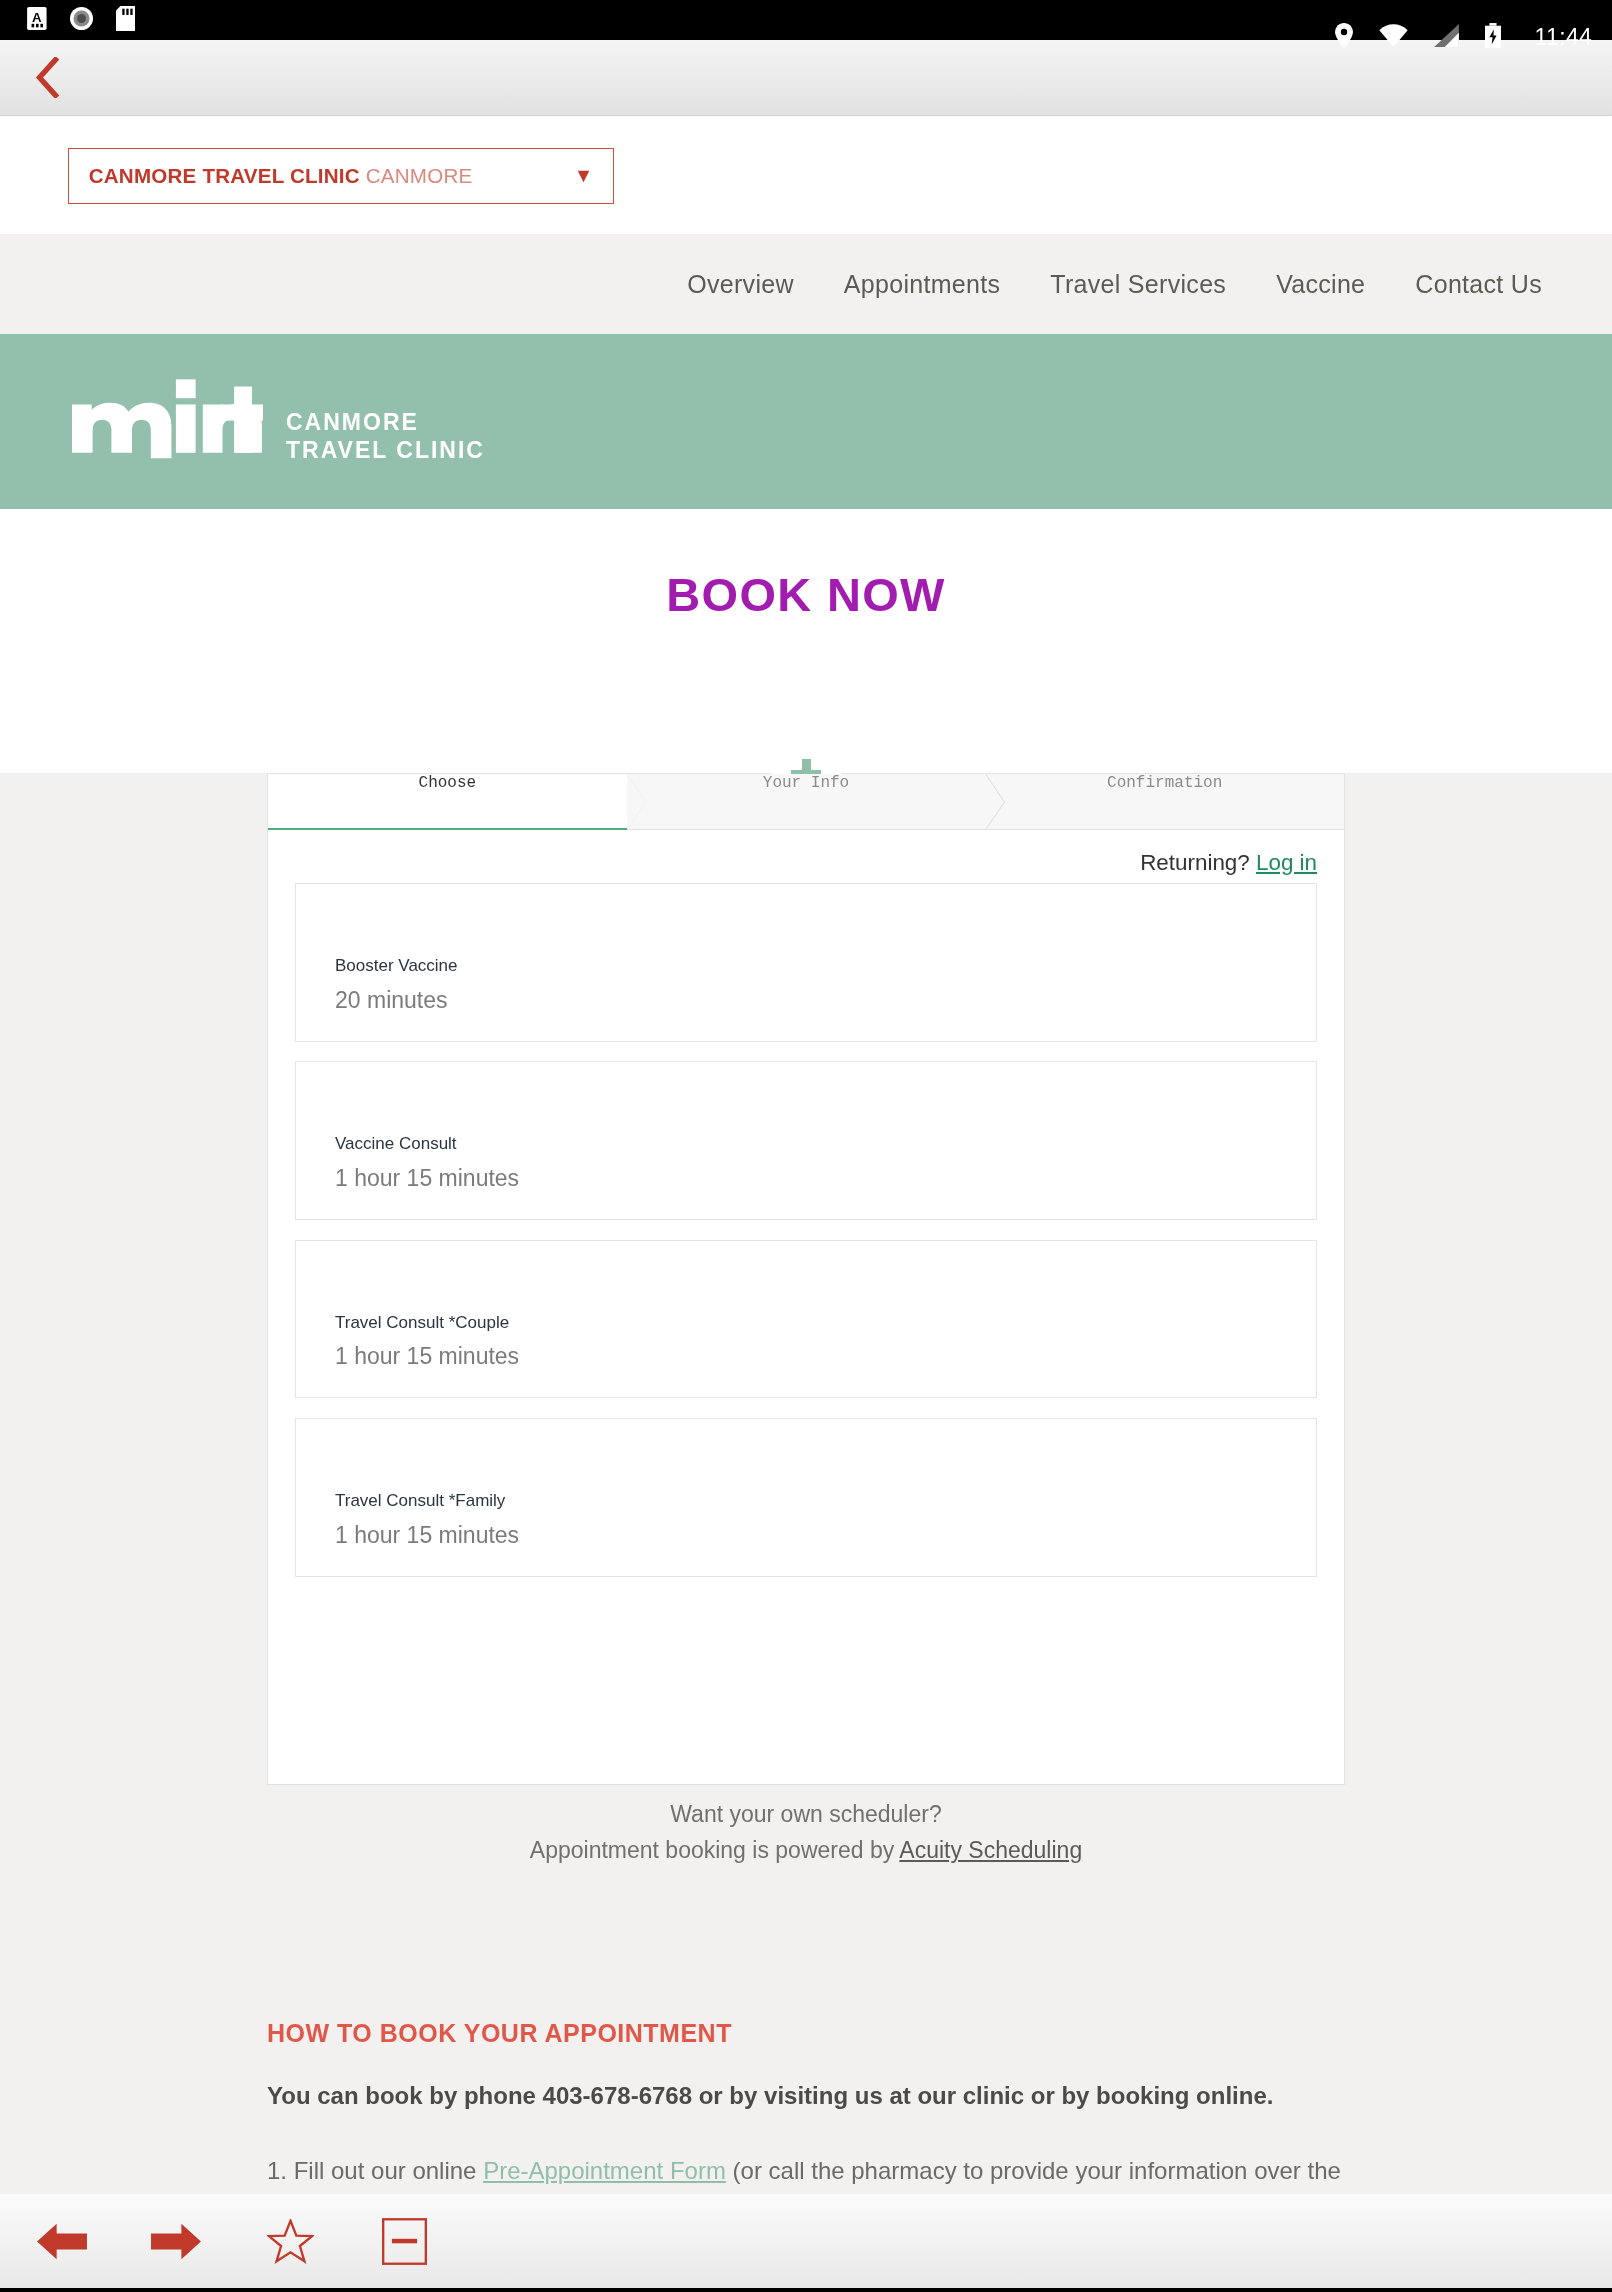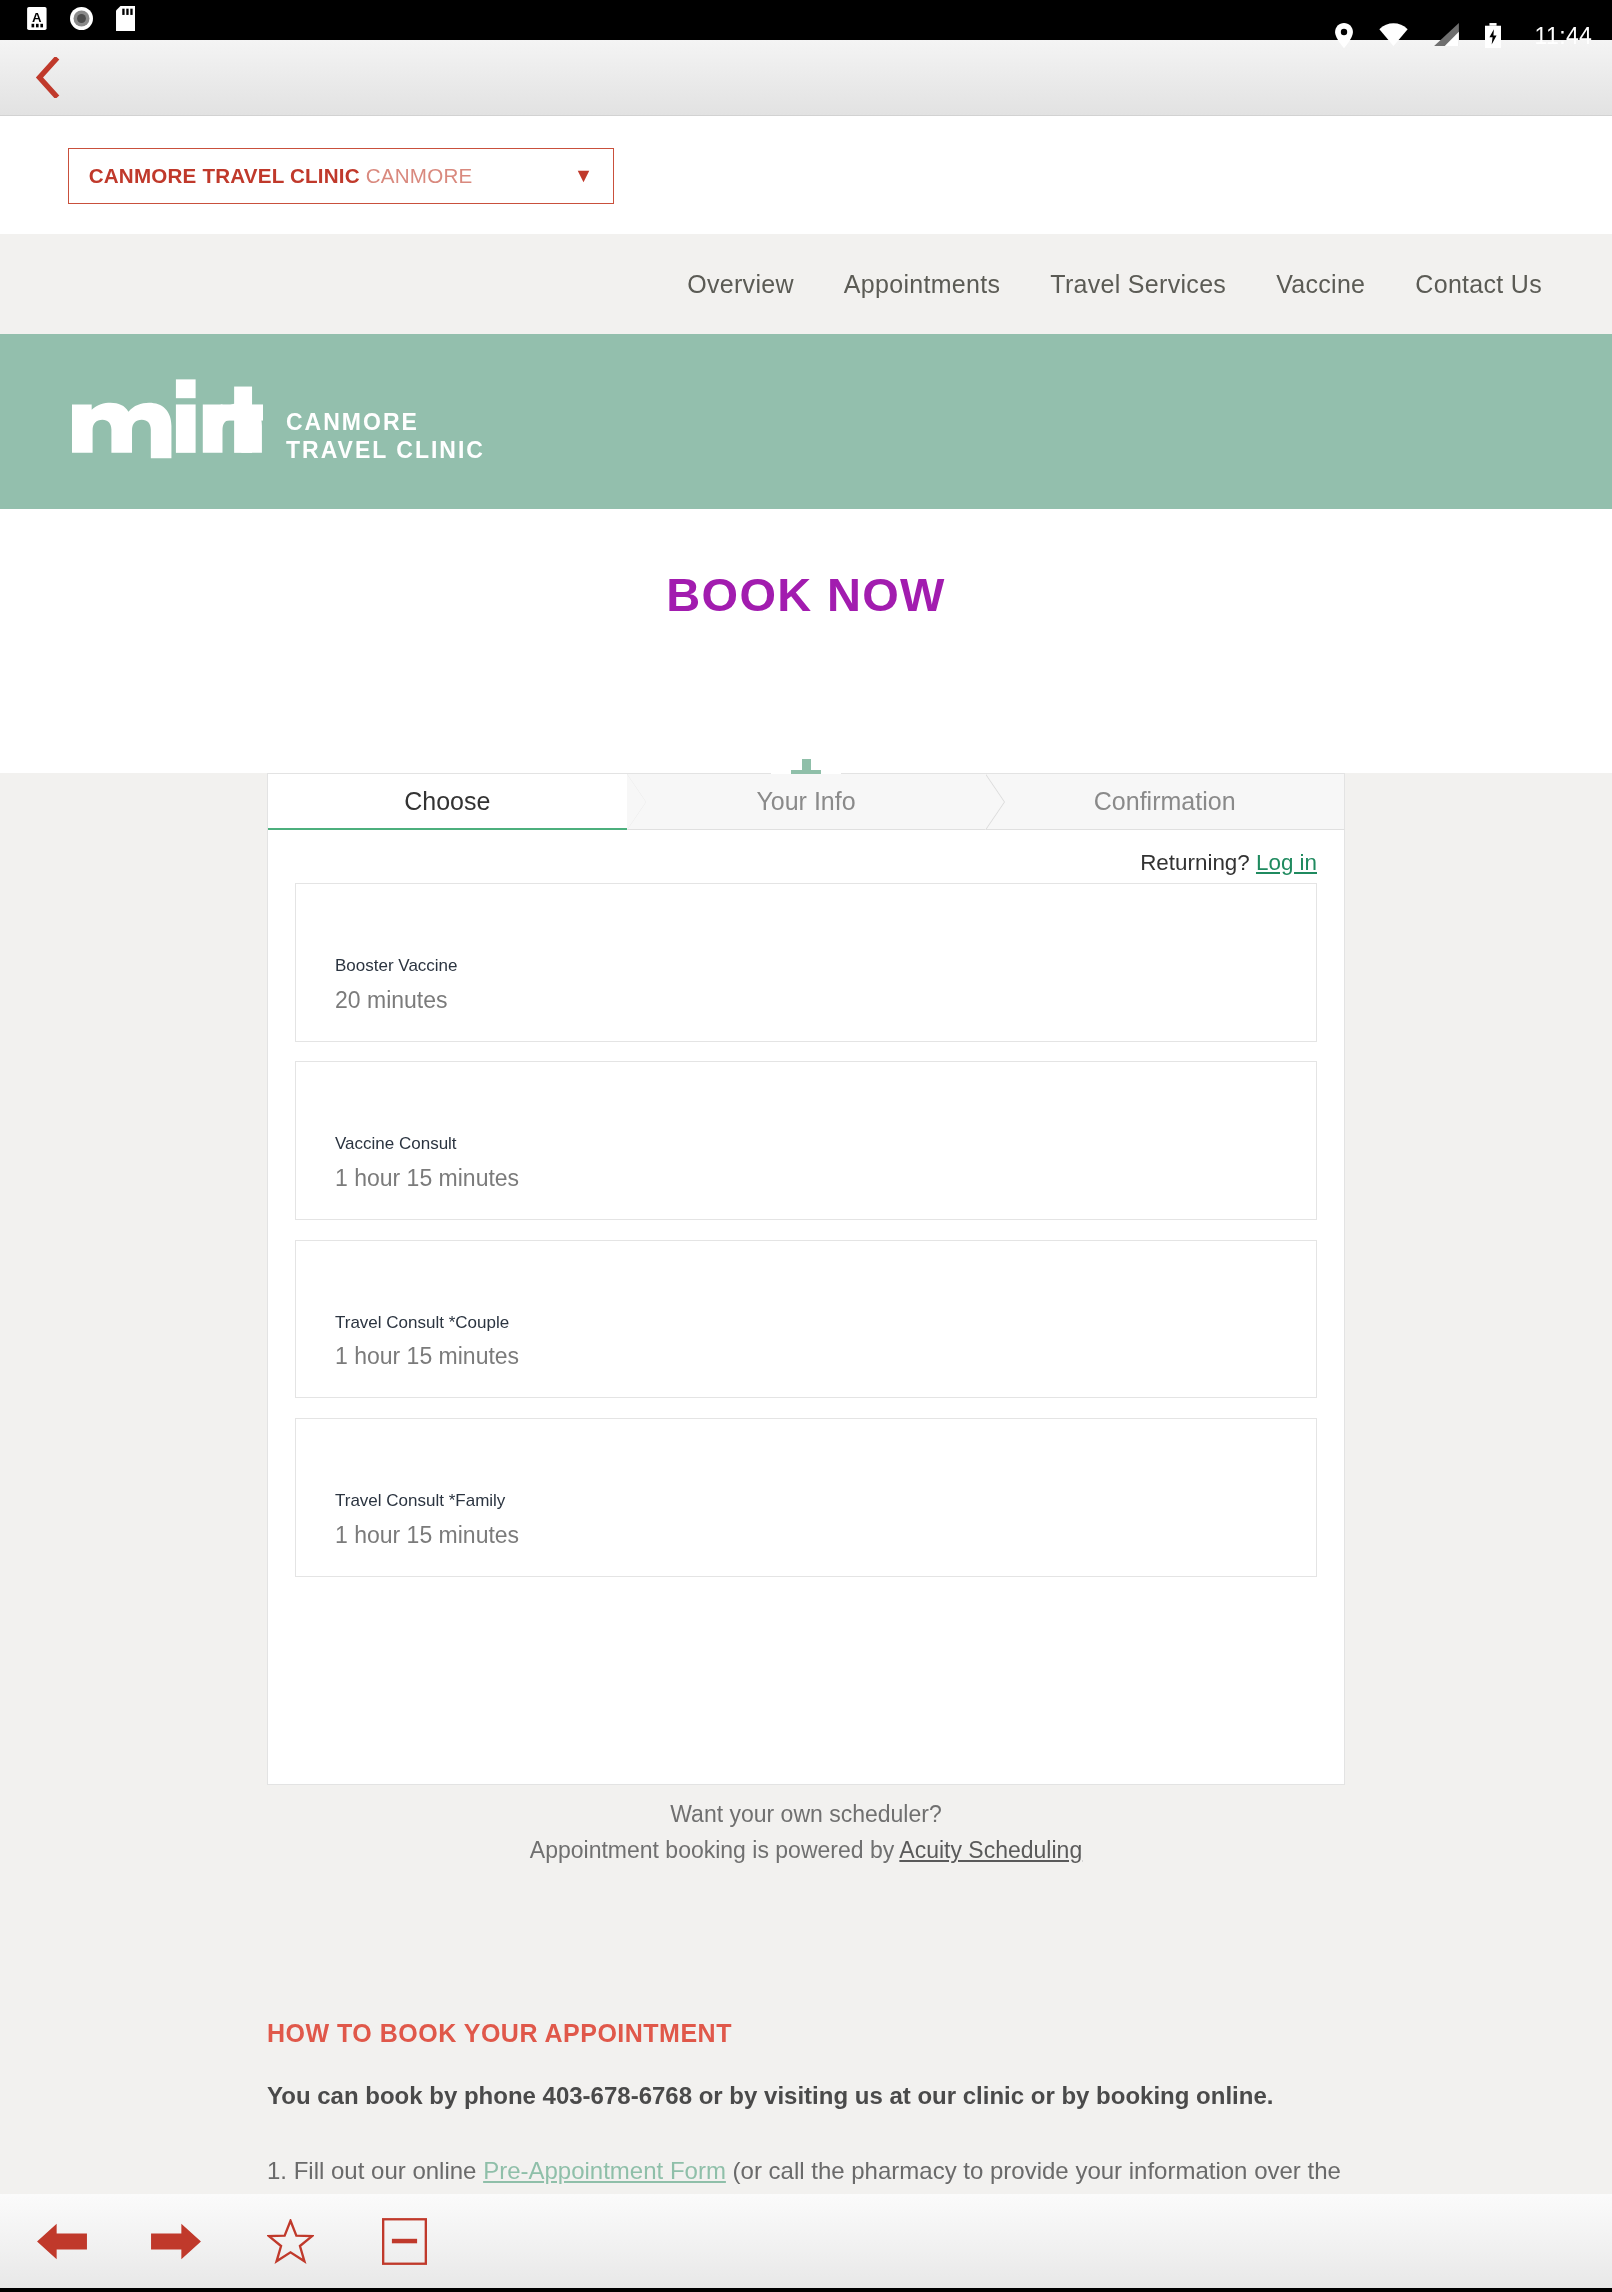--- a/index.html
+++ b/index.html
@@ -14,21 +14,21 @@
   
   .status-bar {
     position: relative;
     height: 40px;
     background: #000000;
     display: flex;
     align-items: center;
     padding: 0 19.7px 0 27px;
   }
   .status-left { display: flex; align-items: center; gap: 23px; }
-  .status-right { margin-left: auto; display: flex; align-items: flex-start; gap: 26px; margin-top: 34px; }
+  .status-right { margin-left: auto; display: flex; align-items: center; gap: 26px; margin-top: 34px; }
   .status-time {
     color: #ffffff;
     font-size: 23px;
     letter-spacing: 0.4px;
     margin-left: 7.2px;
     font-family: "Liberation Sans", sans-serif;
   }
   .si { display: block; }
 
   
@@ -168,25 +168,26 @@
   .scheduler {
     width: 1078px;
     margin: 94px auto 0;
     background: #ffffff;
     border: 0.9px solid #e3e3e3;
   }
   .tabs { display: flex; height: 56px; background: #f7f7f7; }
   .tab {
     position: relative;
     flex: 1;
-    display: flex; align-items: center; justify-content: center;
-    font-size: 25px;
+    display: flex; justify-content: center;
+    font-size: 16px;
     color: #8a8a8a;
     background: #f7f7f7;
     border-bottom: 0.9px solid #e0e0e0;
+    font-family: Liberation Mono, monospace;
   }
   .tab.active {
     background: #ffffff;
     color: #333333;
     border-bottom: 2.7px solid #4caf7d;
     z-index: 3;
   }
   .tab .arrow-r {
     position: absolute;
     right: -19px; top: 0;

